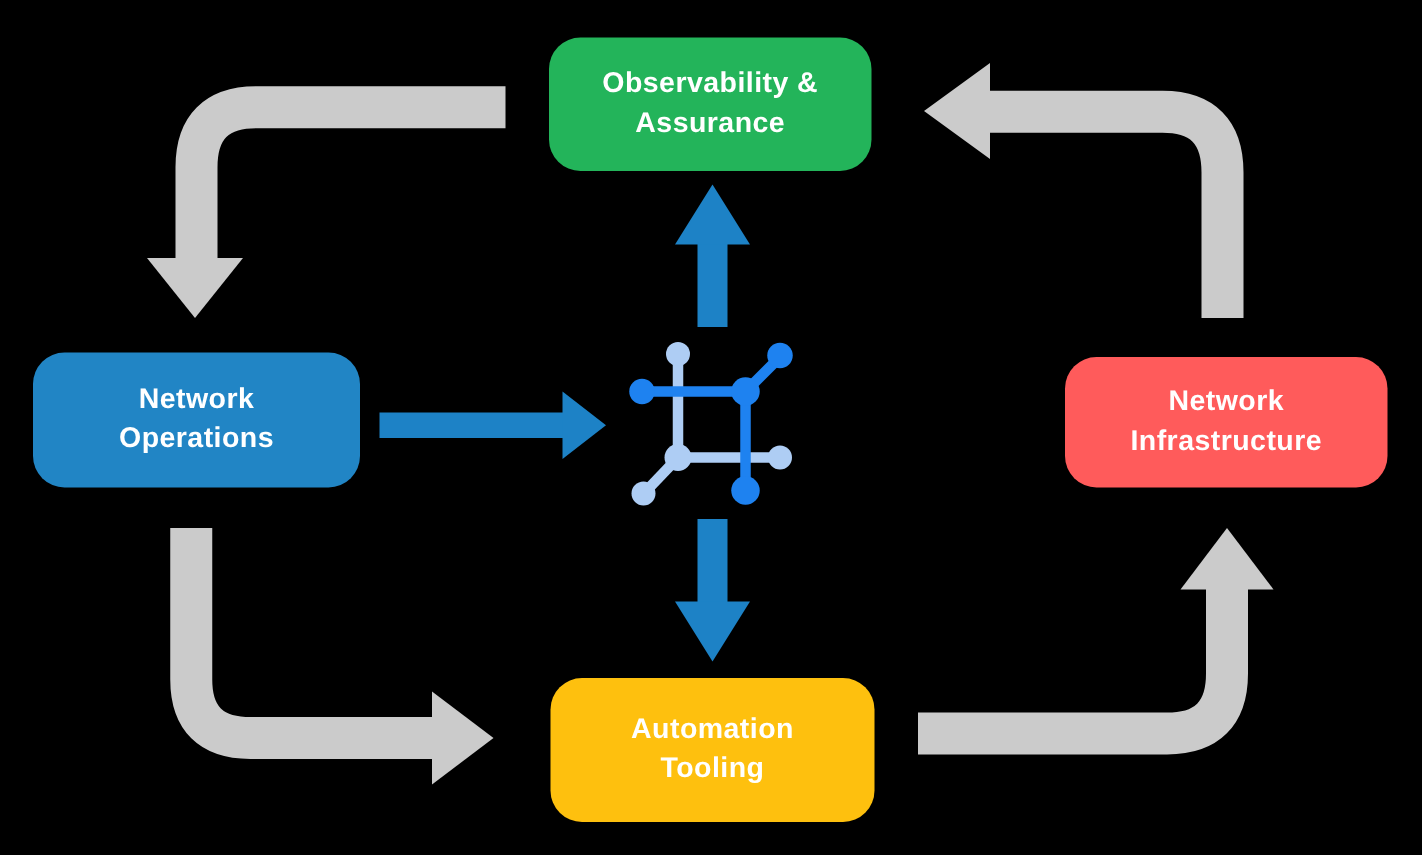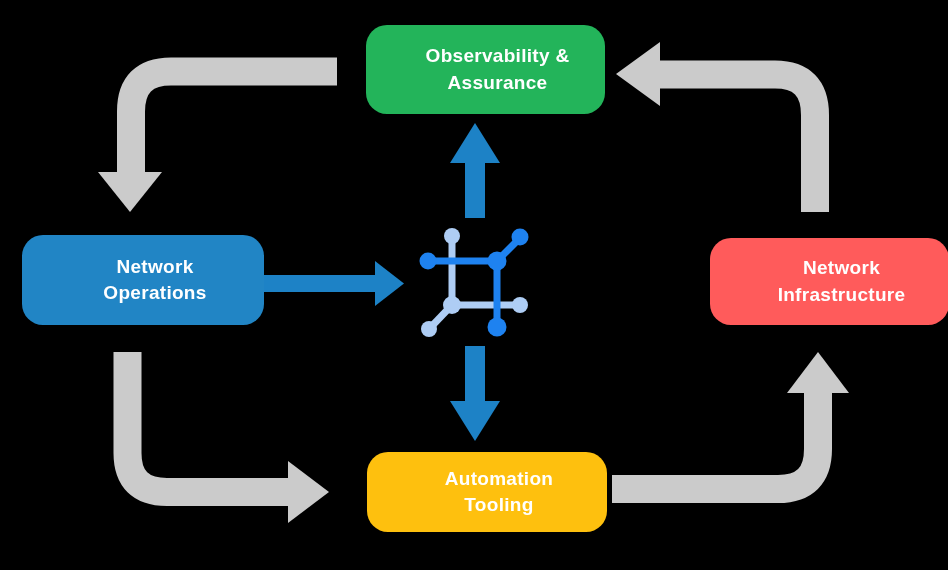--- a/index.html
+++ b/index.html
@@ -17,34 +17,33 @@
     width: 948px; height: 570px;
     display: block;
   }
   .node {
     position: absolute;
     border-radius: 21px;
     display: flex;
     align-items: center;
     justify-content: center;
     text-align: center;
-    padding-left: 24px;
   }
   .node-label {
     color: #ffffff;
     font-size: 19px;
     font-weight: 600;
     line-height: 1.38;
     letter-spacing: 0.3px;
     white-space: pre-line;
   }
   .node-observability { left: 366px; top: 25px;  width: 215px; height: 89px; }
   .node-operations    { left: 22px;  top: 235px; width: 218px; height: 90px; }
   .node-infrastructure{ left: 710px; top: 238px; width: 215px; height: 87px; }
-  .node-automation    { left: 367px; top: 452px; width: 216px; height: 80px; }
+  .node-automation    { left: 367px; top: 452px; width: 216px; height: 96px; }
 </style>
 </head>
 <body>
 
 <div class="canvas">
 
   <svg class="arrow-layer" viewBox="0 0 948 570" xmlns="http://www.w3.org/2000/svg">
 
     <g>
       <path d="M 337 71.5 L 171 71.5 Q 131 71.5 131 111.5 L 131 174" fill="none" stroke-width="28" stroke="#cbcbcb"></path>

